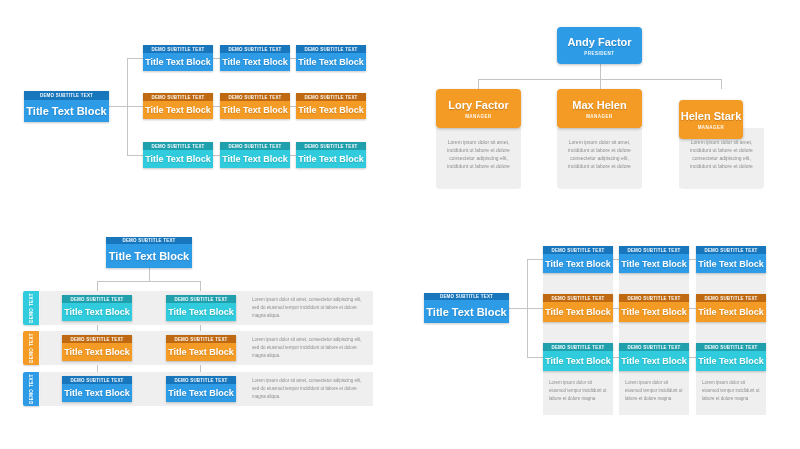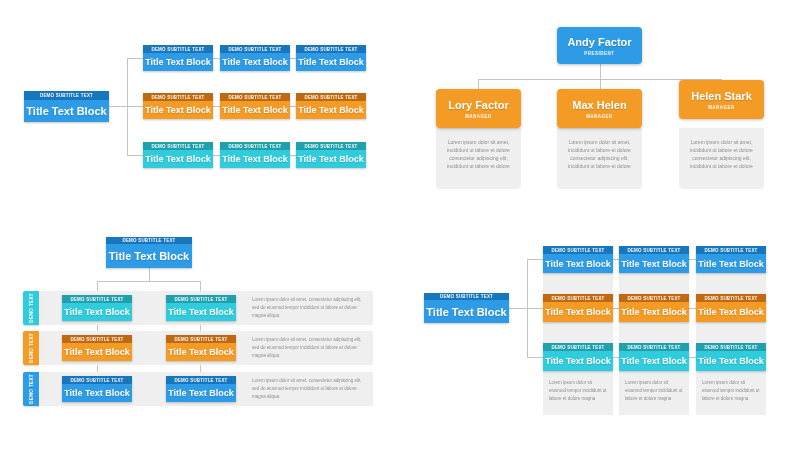--- a/index.html
+++ b/index.html
@@ -112,21 +112,21 @@
     <div class="panel rpanel" style="left:679px;top:128px;width:85px;height:61px"></div>
 
     <div class="person p-orange" style="left:436px;top:89px;width:85px;height:39px">
       <div class="nm">Lory Factor</div>
       <div class="rl">MANAGER</div>
     </div>
     <div class="person p-orange" style="left:557px;top:89px;width:85px;height:39px">
       <div class="nm">Max Helen</div>
       <div class="rl">MANAGER</div>
     </div>
-    <div class="person p-orange" style="left:679px;top:80px;width:85px;height:39px">
+    <div class="person p-orange" style="left:679px;top:100px;width:64px;height:39px">
       <div class="nm">Helen Stark</div>
       <div class="rl">MANAGER</div>
     </div>
 
     <div class="desc center" style="left:442px;top:138px;width:73px">Lorem ipsum dolor sit amet, incididunt ut labore et dolore consectetur adipiscing elit, incididunt ut labore et dolore</div>
     <div class="desc center" style="left:563px;top:138px;width:73px">Lorem ipsum dolor sit amet, incididunt ut labore et dolore consectetur adipiscing elit, incididunt ut labore et dolore</div>
     <div class="desc center" style="left:685px;top:138px;width:73px">Lorem ipsum dolor sit amet, incididunt ut labore et dolore consectetur adipiscing elit, incididunt ut labore et dolore</div>
   </div>
 
   <div class="quad">

